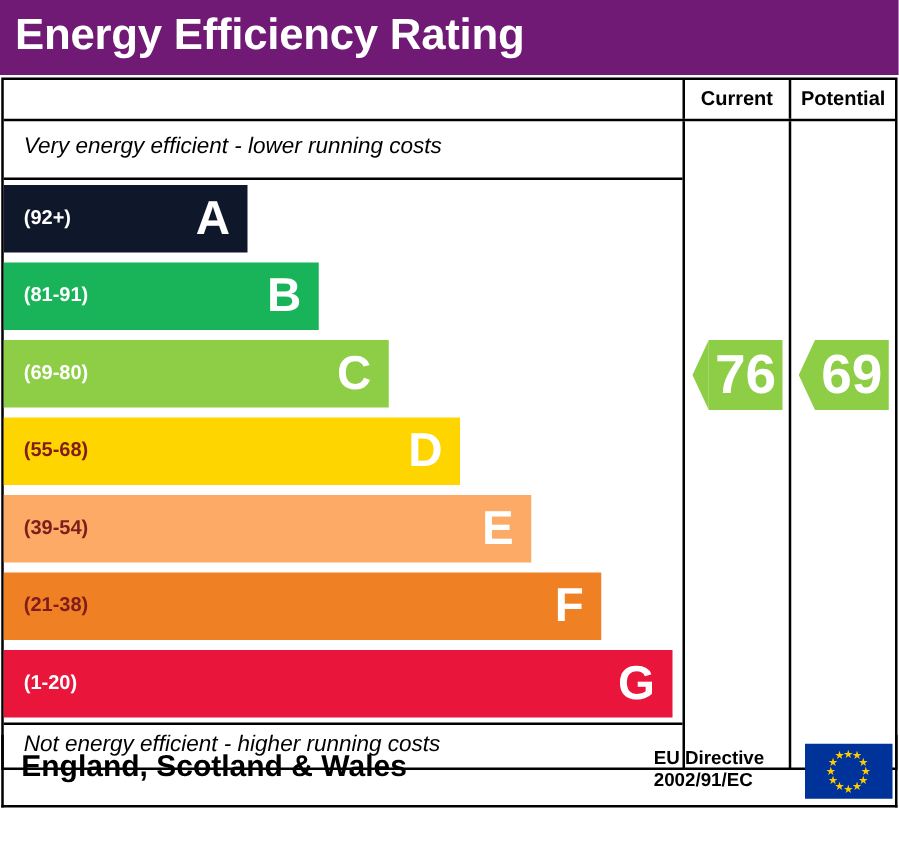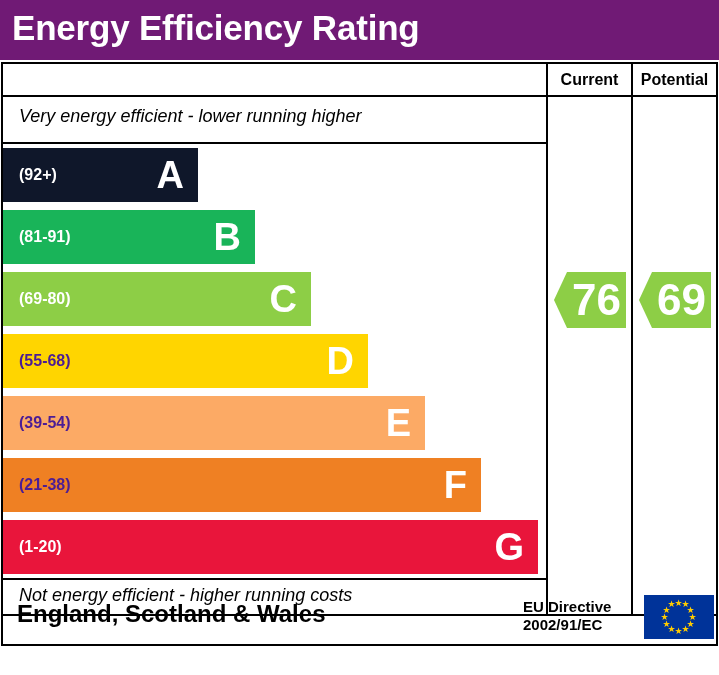--- a/index.html
+++ b/index.html
@@ -133,21 +133,21 @@
   .band-letter {
     position: absolute;
     right: 14px;
     top: 50%;
     transform: translateY(-50%);
     font-size: 38px;
     font-weight: bold;
     color: #ffffff;
     line-height: 1;
   }
-  .band-range.dark, .band-letter.dark { color: #4c1d95; }
+  .band-range.dark, .band-letter.dark { color: #7f1d1d; }
 
   
   .arrow {
     position: absolute;
     height: 56px;
   }
   .arrow .tail {
     position: absolute;
     left: 13px;
     top: 0;
@@ -231,21 +231,21 @@
   <div class="frame">
 
     <div class="hdr-row">
       <div class="hdr-cell hdr-current">Current</div>
       <div class="hdr-cell hdr-potential">Potential</div>
     </div>
 
     <div class="col-sep c1"></div>
     <div class="col-sep c2"></div>
 
-    <div class="note note-top">Very energy efficient - lower running higher</div>
+    <div class="note note-top">Very energy efficient - lower running costs</div>
     <div class="note-divider nd-top"></div>
 
     <div class="band" style="top: 84px; width: 195px; background: #0f172a;">
       <span class="band-range">(92+)</span>
       <span class="band-letter">A</span>
     </div>
     <div class="band" style="top: 146px; width: 252px; background: rgb(25, 180, 89); padding-left: 45px;">
       <span class="band-range">(81-91)</span>
       <span class="band-letter">B</span>
     </div>

